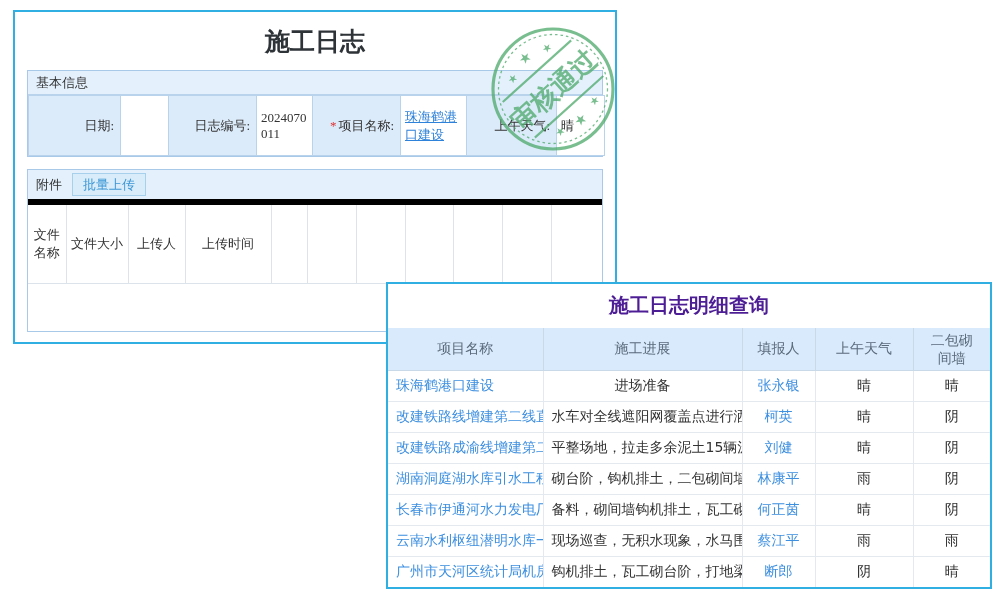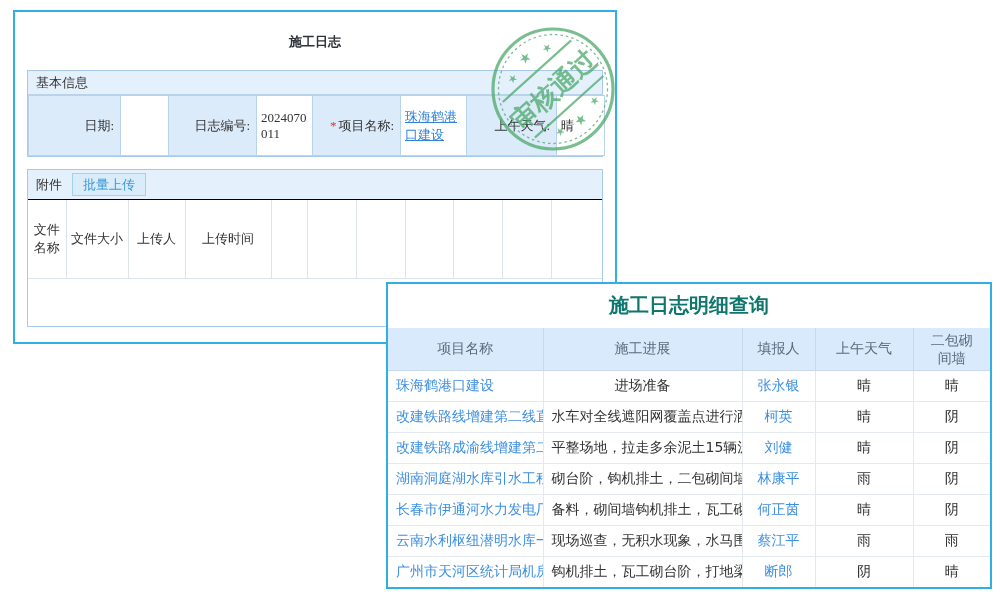--- a/index.html
+++ b/index.html
@@ -1,43 +1,43 @@
 <!DOCTYPE html>
 <html><head>
 <meta charset="utf-8">
 <style>
   html,body{margin:0;padding:0;width:1000px;height:600px;background:#fff;overflow:hidden;
     font-family:"DejaVu Sans","Liberation Sans",sans-serif;font-size:13px;color:#333;}
   .panel{position:absolute;background:#fff;border:2px solid #30afe2;box-sizing:border-box;}
   
   .panel1{left:13px;top:10px;width:604px;height:334px;padding:12px;z-index:1;}
-  .p1-title{text-align:center;font-size:13px;font-weight:bold;color:#2e3338;margin:4px 0 14px 0;line-height:28px;}
+  .p1-title{text-align:center;font-size:25px;font-weight:bold;color:#2e3338;margin:4px 0 14px 0;line-height:28px;}
   .infobox{border:1px solid #a9c9e8;}
   .section-bar{background:#e4f1fd;border-bottom:1px solid #b9d3ed;padding:3px 8px;line-height:17px;color:#333;}
   .form-table{border-collapse:collapse;table-layout:fixed;width:100%;}
   .form-table td{border:1px solid #b9d3ed;font-size:13px;vertical-align:middle;word-break:break-all;}
   .form-table .lbl{background:#dcebfa;text-align:right;padding:2px 6px 2px 2px;}
   .form-table .val{background:#fff;text-align:left;padding:2px 4px;}
   .req{color:#e03131;margin-right:2px;}
   a.flink{color:#2f82d9;text-decoration:underline;}
   .attach{margin-top:12px;}
-  .attach-bar{display:flex;align-items:center;gap:10px;padding:3px 8px;background:#e4f1fd;border-bottom:1px solid #000000;}
+  .attach-bar{display:flex;align-items:center;gap:10px;padding:3px 8px;background:#e4f1fd;border-bottom:6px solid #000000;}
   .upload-btn{background:#d9ecf9;border:1px solid #a6d0ec;color:#3c96d6;border-radius:0;
     font-size:13px;padding:2px 10px;font-family:inherit;cursor:pointer;line-height:17px;}
   .attach-table{border-collapse:collapse;table-layout:fixed;width:100%;}
   .attach-table th{border:1px solid #dde3ea;border-top:none;font-weight:normal;font-size:13px;color:#333;
     height:74px;vertical-align:middle;text-align:center;padding:2px 4px;word-break:break-all;background:#fff;}
   .attach-table th:first-child{border-left:none;}
   .attach-table th:last-child{border-right:none;}
   .attach-empty{height:47px;background:#fff;}
   
   .stamp{position:absolute;left:473px;top:12px;width:130px;height:130px;z-index:3;opacity:.75;pointer-events:none;}
   
   .panel2{left:386px;top:282px;width:606px;height:307px;z-index:5;overflow:hidden;}
-  .p2-title{text-align:center;font-size:20px;font-weight:bold;color:#0f766e;padding:8px 0 9px 0;}
+  .p2-title{text-align:center;font-size:20px;font-weight:bold;color:#4c1d95;padding:8px 0 9px 0;}
   .q-table{border-collapse:collapse;table-layout:fixed;width:100%;}
   .q-table th{background:#d8eafc;color:#5b6b7c;font-weight:normal;font-size:14px;height:42px;
     border:1px solid #c9d9e8;border-top:none;text-align:center;vertical-align:middle;padding:0 4px;}
   .q-table th:first-child{border-left:none;}
   .q-table th:last-child{border-right:none;}
   .q-table td{border:1px solid #e4e9ef;font-size:14px;height:30px;vertical-align:middle;padding:0 8px;
     white-space:nowrap;overflow:hidden;background:#fff;}
   .q-table td:first-child{border-left:none;}
   .q-table td:last-child{border-right:none;}
   .c-project{text-align:left;}

